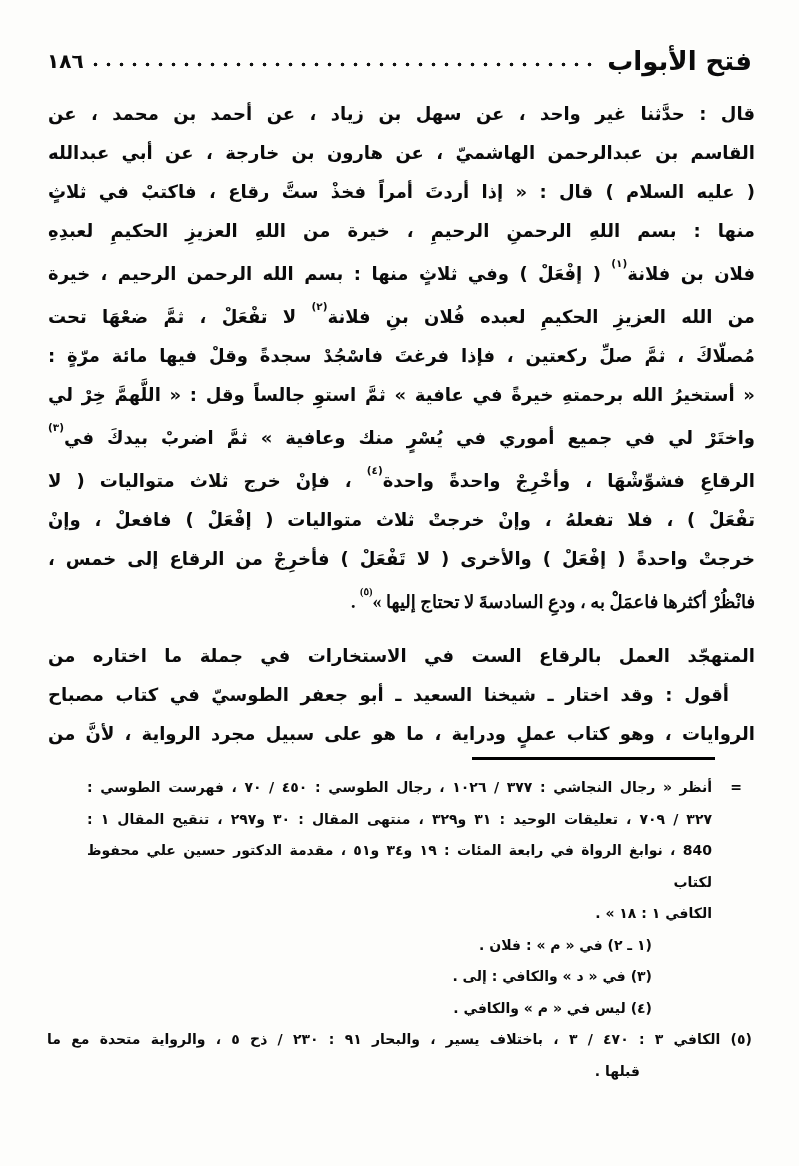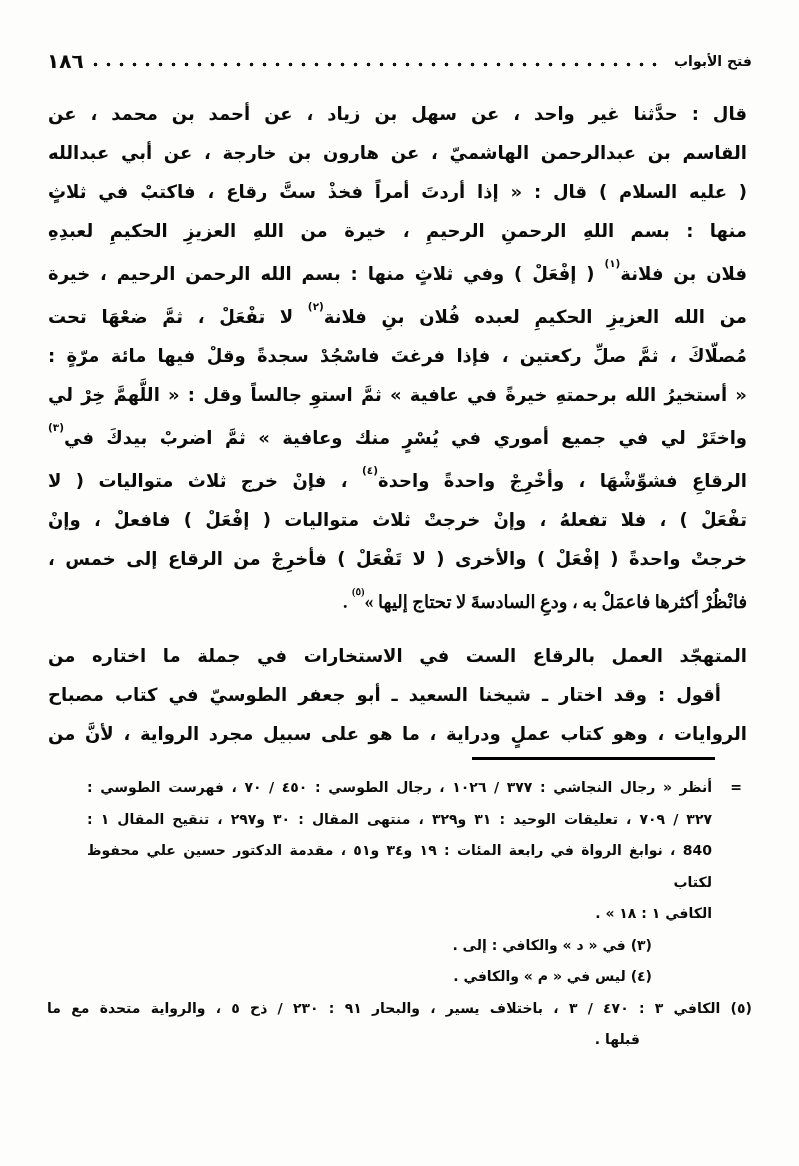--- a/index.html
+++ b/index.html
@@ -10,29 +10,29 @@
     font-family:"DejaVu Sans",sans-serif;
     color:#0b0b0b;
     direction:rtl;
     overflow:hidden;
   }
   
   .page-header{
     position:absolute;top:46px;right:47px;left:47px;height:30px;
     display:flex;align-items:center;gap:9px;
   }
-  .book-title{font-size:14px;font-weight:700;white-space:nowrap;}
+  .book-title{font-size:26px;font-weight:700;white-space:nowrap;}
   .dot-leader{
     flex:1;height:5px;align-self:center;margin-top:6px;
     background-image:radial-gradient(circle at 2.5px 2.5px,#111 1.7px,transparent 2.1px);
     background-size:13px 5px;background-repeat:repeat-x;
   }
   .page-number{font-size:20px;font-weight:700;white-space:nowrap;}
   
-  .body-text{position:absolute;top:94px;right:52px;left:48px;}
+  .body-text{position:absolute;top:94px;right:44px;left:48px;}
   .bline{
     font-size:18px;font-weight:700;line-height:39px;
     text-align:justify;text-align-last:justify;
   }
   .rag{text-align:right;text-align-last:right;font-family:Liberation Serif, serif;}
   .para2{margin-top:14px;}
   .first-indent{text-indent:26px;}
   sup{font-size:0.58em;position:relative;top:-0.6em;font-weight:700;letter-spacing:0;}
   
   .fn-sep{
@@ -90,19 +90,20 @@
   <div class="fn-sep"></div>
 
   <footer class="footnotes">
     <span class="fn-cont">=</span>
     <div class="fn-block1">
       <div class="fnline just">أنظر « رجال النجاشي : ٣٧٧ / ١٠٢٦ ، رجال الطوسي : ٤٥٠ / ٧٠ ، فهرست الطوسي :</div>
       <div class="fnline just">٣٢٧ / ٧٠٩ ، تعليقات الوحيد : ٣١ و٣٢٩ ، منتهى المقال : ٣٠ و٢٩٧ ، تنقيح المقال ١ :</div>
       <div class="fnline just">840 ، نوابغ الرواة في رابعة المئات : ١٩ و٣٤ و٥١ ، مقدمة الدكتور حسين علي محفوظ لكتاب</div>
       <div class="fnline">الكافي ١ : ١٨ » .</div>
     </div>
+    <div class="fnline n">(١ ـ ٢) في « م » : فلان .</div>
     <div class="fnline n">(٣) في « د » والكافي : إلى .</div>
     <div class="fnline n">(٤) ليس في « م » والكافي .</div>
     <div class="fnline wide just">(٥) الكافي ٣ : ٤٧٠ / ٣ ، باختلاف يسير ، والبحار ٩١ : ٢٣٠ / ذح ٥ ، والرواية متحدة مع ما</div>
     <div class="fnline cont2">قبلها .</div>
   </footer>
 
 </div>
 
 </body></html>

